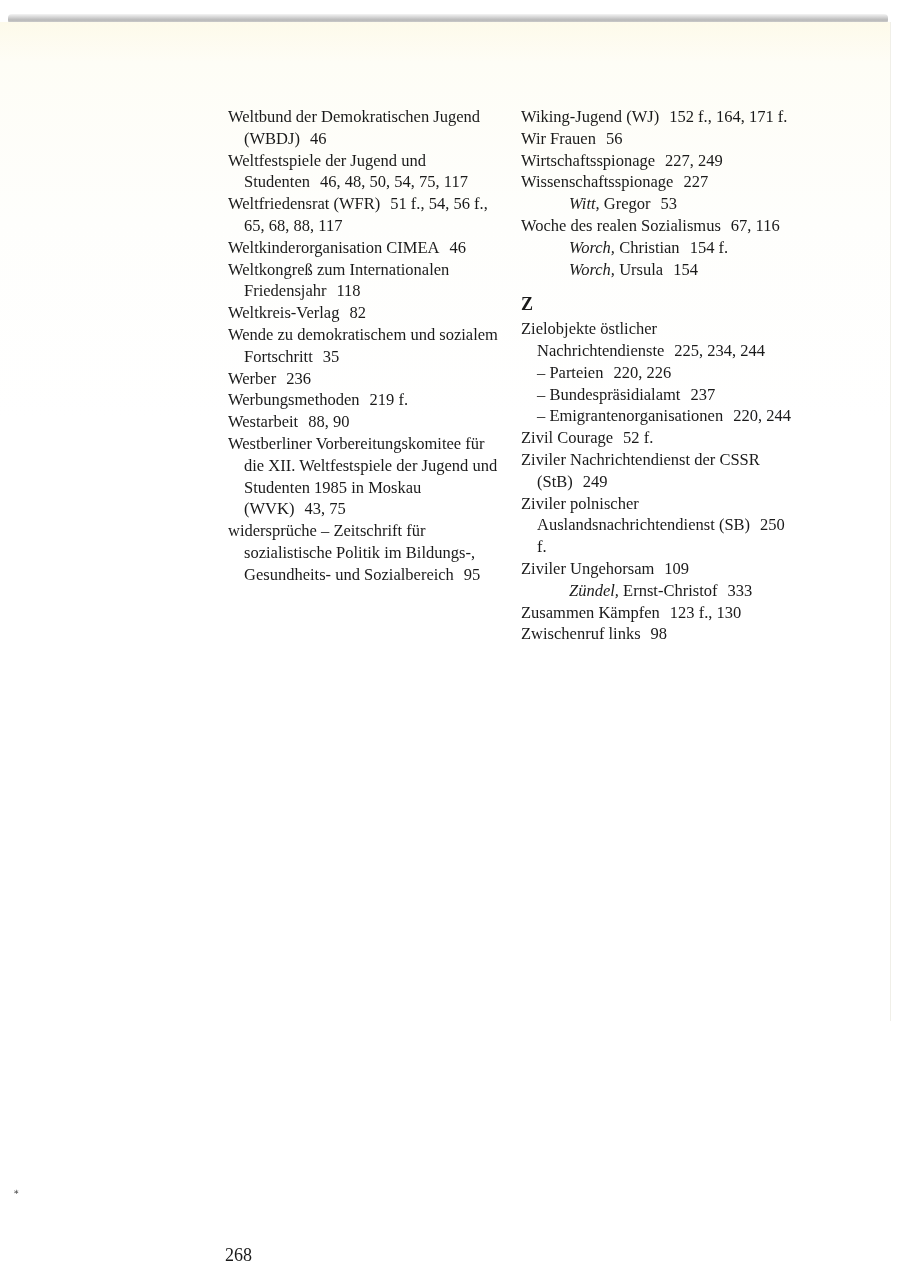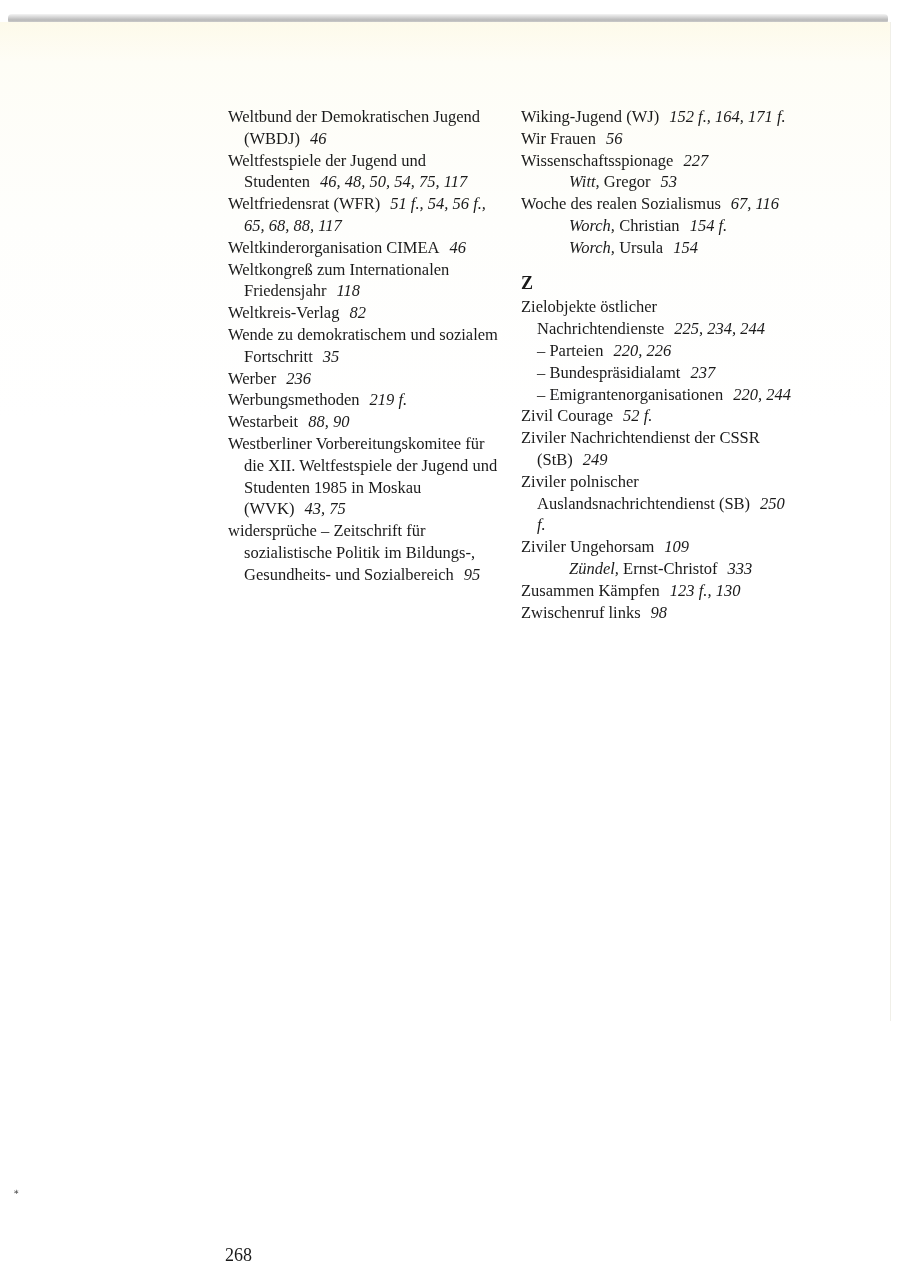--- a/index.html
+++ b/index.html
@@ -19,21 +19,21 @@
       background: linear-gradient(#fdfaea 0px, #fefdf6 40px, #fefefc 200px, #ffffff 400px);
       border-right: 1px solid #f0efe8;
     }
     .col {
       position: absolute; top: 84px; width: 270px;
       font-size: 16.5px; line-height: 21.8px;
     }
     .col-left { left: 228px; }
     .col-right { left: 521px; }
     .entry { margin: 0; padding-left: 16px; text-indent: -16px; }
-    .entry .pages { padding-left: 10px; font-style: italic; }
+    .entry .pages { padding-left: 10px; }
     .sub { padding-left: 32px; text-indent: -16px; }
     .letter { font-weight: bold; font-size: 18px; margin-top: 14px; margin-bottom: 2px; }
     i { font-style: italic; margin-left: 48px; }
     .page-number {
       position: absolute; left: 225px; top: 1223px; font-size: 18px; text-align: center;
     }
     .speck {
       position: absolute; left: 14px; top: 1165px; width: 5px; height: 7px;
       color: #333; font-size: 9px; line-height: 9px;
     }
@@ -56,20 +56,21 @@
     <p class="entry"><span>Werber</span><span class="pages">236</span></p>
     <p class="entry"><span>Werbungsmethoden</span><span class="pages">219 f.</span></p>
     <p class="entry"><span>Westarbeit</span><span class="pages">88, 90</span></p>
     <p class="entry"><span>Westberliner Vorbereitungskomitee für die XII. Weltfestspiele der Jugend und Studenten 1985 in Moskau (WVK)</span><span class="pages">43, 75</span></p>
     <p class="entry"><span>widersprüche – Zeitschrift für sozialistische Politik im Bildungs-, Gesundheits- und Sozialbereich</span><span class="pages">95</span></p>
   </div>
 
   <div class="col col-right">
     <p class="entry"><span>Wiking-Jugend (WJ)</span><span class="pages">152 f., 164, 171 f.</span></p>
     <p class="entry"><span>Wir Frauen</span><span class="pages">56</span></p>
+    <p class="entry"><span>Wirtschaftsspionage</span><span class="pages">227, 249</span></p>
     <p class="entry"><span>Wissenschaftsspionage</span><span class="pages">227</span></p>
     <p class="entry"><i>Witt,</i> <span>Gregor</span><span class="pages">53</span></p>
     <p class="entry"><span>Woche des realen Sozialismus</span><span class="pages">67, 116</span></p>
     <p class="entry"><i>Worch,</i> <span>Christian</span><span class="pages">154 f.</span></p>
     <p class="entry"><i>Worch,</i> <span>Ursula</span><span class="pages">154</span></p>
 
     <p class="letter">Z</p>
 
     <p class="entry"><span>Zielobjekte östlicher Nachrichtendienste</span><span class="pages">225, 234, 244</span></p>
     <p class="entry sub"><span>– Parteien</span><span class="pages">220, 226</span></p>

